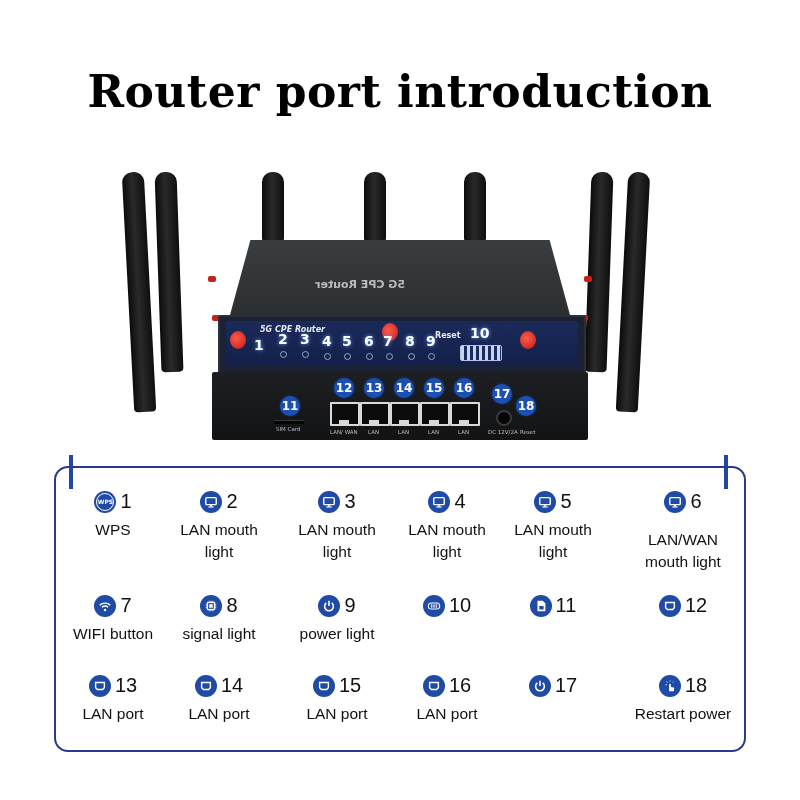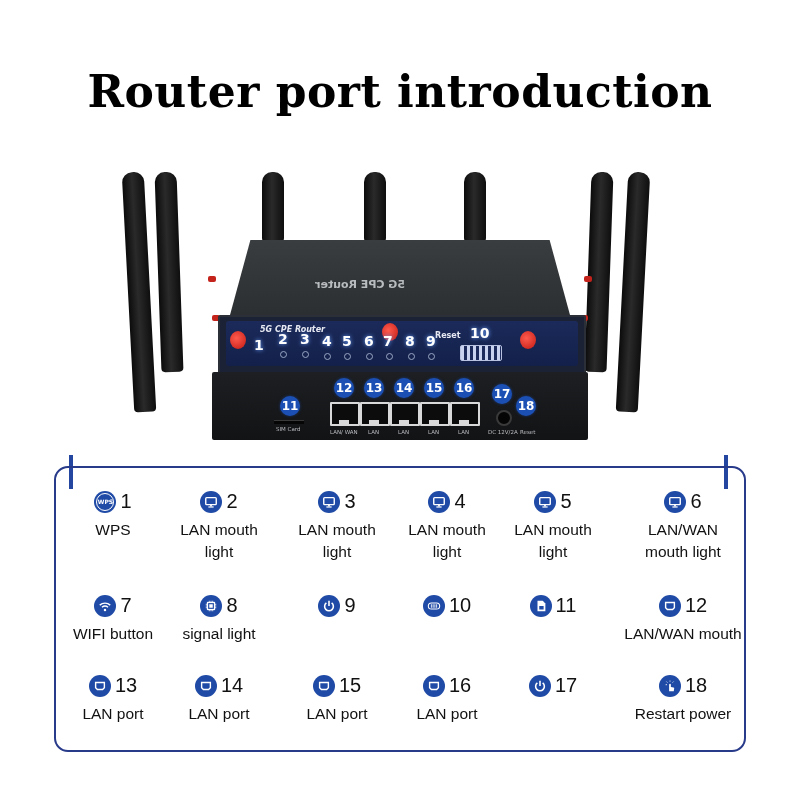--- a/index.html
+++ b/index.html
@@ -218,21 +218,21 @@
         <div class="item-head">
           <span class="ico" style="background: rgb(31, 74, 166);">
             <svg viewBox="0 0 16 16">
               <rect x="2" y="3" width="12" height="8" rx="1" fill="none" stroke="#fff" stroke-width="1.6"></rect>
               <rect x="7" y="11" width="2" height="2" fill="#fff"></rect>
               <rect x="5" y="13" width="6" height="1.4" fill="#fff"></rect>
             </svg>
           </span>
           <span class="num">6</span>
         </div>
-        <div class="lbl" style="width: 110px; margin: 6px auto 0px;">LAN/WAN mouth light</div>
+        <div class="lbl" style="width: 110px; margin: 16px auto 0px;">LAN/WAN mouth light</div>
       </div>
       <div class="item" style="left: -8px; top: 126px; width: 130px;">
         <div class="item-head">
           <span class="ico" style="background: rgb(31, 74, 166);">
             <svg viewBox="0 0 16 16">
               <path d="M2 7a9 9 0 0 1 12 0" fill="none" stroke="#fff" stroke-width="1.6"></path>
               <path d="M4.5 9.5a5.5 5.5 0 0 1 7 0" fill="none" stroke="#fff" stroke-width="1.6"></path>
               <circle cx="8" cy="12.5" r="1.4" fill="#fff"></circle>
             </svg>
           </span>
@@ -256,20 +256,21 @@
       <div class="item" style="left: 216px; top: 126px; width: 130px;">
         <div class="item-head">
           <span class="ico" style="background: rgb(31, 74, 166);">
             <svg viewBox="0 0 16 16">
               <path d="M5 4.5a5 5 0 1 0 6 0" fill="none" stroke="#fff" stroke-width="1.8"></path>
               <path d="M8 2v6" stroke="#fff" stroke-width="1.8"></path>
             </svg>
           </span>
           <span class="num">9</span>
         </div>
+        <div class="lbl">power light</div>
       </div>
       <div class="item" style="left: 326px; top: 126px; width: 130px;">
         <div class="item-head">
           <span class="ico" style="background: rgb(31, 74, 166);">
             <svg viewBox="0 0 16 16">
               <rect x="1.5" y="4.5" width="13" height="7" rx="3.5" fill="none" stroke="#fff" stroke-width="1.2"></rect>
               <path d="M5 6v4M7 6v4M9 6v4M11 6v4" stroke="#fff" stroke-width="1"></path>
             </svg>
           </span>
           <span class="num">10</span>
@@ -288,21 +289,20 @@
       </div>
       <div class="item" style="left: 562px; top: 126px; width: 130px;">
         <div class="item-head">
           <span class="ico" style="background: rgb(31, 74, 166);">
             <svg viewBox="0 0 16 16">
               <path d="M3 4h10v6l-2 2H5l-2-2z" fill="none" stroke="#fff" stroke-width="1.6"></path>
             </svg>
           </span>
           <span class="num">12</span>
         </div>
-        <div class="lbl">LAN/WAN mouth</div>
       </div>
       <div class="item" style="left: -8px; top: 206px; width: 130px;">
         <div class="item-head">
           <span class="ico" style="background: rgb(31, 74, 166);">
             <svg viewBox="0 0 16 16">
               <path d="M3 4h10v6l-2 2H5l-2-2z" fill="none" stroke="#fff" stroke-width="1.6"></path>
             </svg>
           </span>
           <span class="num">13</span>
         </div>

